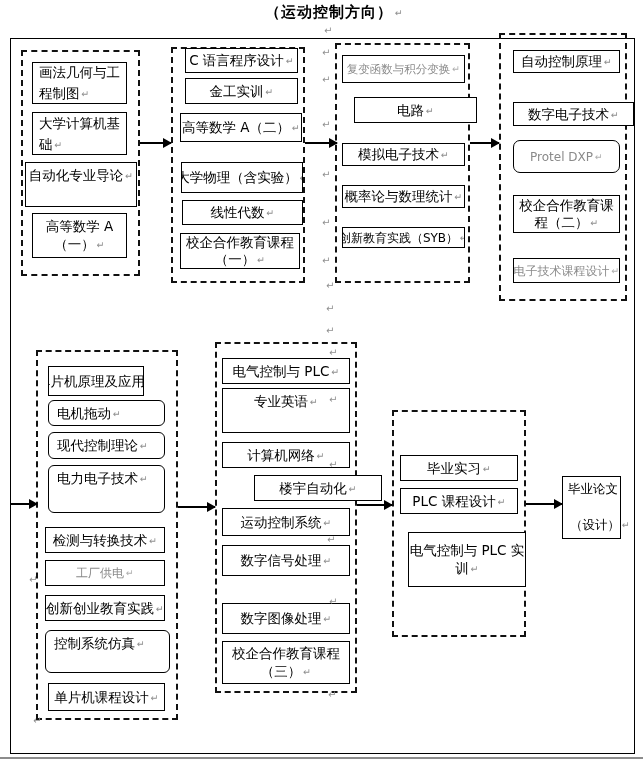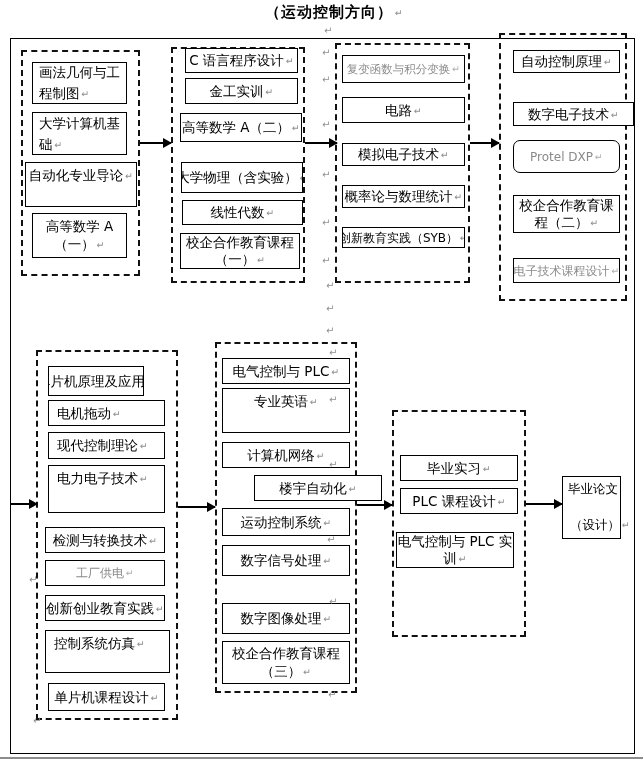--- a/index.html
+++ b/index.html
@@ -9,21 +9,21 @@
          font-size:15px;font-weight:bold;letter-spacing:1px;padding-left:26px;box-sizing:border-box;}
   .title .ret{font-weight:normal;}
   .outer{position:absolute;left:10px;top:38px;width:625px;height:716px;
          border:1.5px solid #000;box-sizing:border-box;}
   .grp{position:absolute;border:2px dashed #111;box-sizing:border-box;background:transparent;}
   .box{position:absolute;border:1px solid #000;background:#fff;box-sizing:border-box;
        display:flex;flex-direction:column;justify-content:center;align-items:center;
        font-size:13.5px;line-height:19px;text-align:center;overflow:hidden;}
   .box .ln{display:block;white-space:nowrap;}
   .box.wrap .ln{white-space:normal;text-align:left;}
-  .box.left{align-items:flex-start;padding-left:8px;text-align:left;}
+  .box.left{align-items:flex-start;padding-left:8px;text-align:left;border-radius:6px;}
   .box.top{justify-content:flex-start;padding-top:3px;}
   .box.wrap{align-items:flex-start;padding:1px 6px;text-align:left;line-height:21px;}
   .box.gray{color:#8a8a8a;}
   .box.sm{font-size:12px;}
   .box.xs{font-size:11.5px;}
   .box.two{line-height:17.5px;}
   i.t{font-style:normal;}
   .ret{font-style:normal;color:#909090;font-size:9.5px;margin-left:2px;vertical-align:1px;}
   .gray .ret{color:#b0b0b0;}
   .rmark{position:absolute;color:#909090;font-size:10px;line-height:10px;}
@@ -82,21 +82,21 @@
       <span class="ln"><i class="t">线性代数</i><i class="ret">↵</i></span>
     </div>
   <div class="box two" style="left:180px;top:233px;width:120px;height:36px;">
       <span class="ln"><i class="t">校企合作教育课程</i></span>
       <span class="ln"><i class="t">（一）</i><i class="ret">↵</i></span>
     </div>
 
   <div class="box gray xs" style="left:342px;top:55px;width:123px;height:28px;">
       <span class="ln"><i class="t">复变函数与积分变换</i><i class="ret">↵</i></span>
     </div>
-  <div class="box" style="left:342px;top:97px;width:123px;height:26px;">
+  <div class="box" style="left:354px;top:97px;width:123px;height:26px;">
       <span class="ln"><i class="t">电路</i><i class="ret">↵</i></span>
     </div>
   <div class="box" style="left:342px;top:143px;width:123px;height:23px;">
       <span class="ln"><i class="t">模拟电子技术</i><i class="ret">↵</i></span>
     </div>
   <div class="box" style="left:342px;top:185px;width:123px;height:23px;">
       <span class="ln"><i class="t">概率论与数理统计</i><i class="ret">↵</i></span>
     </div>
   <div class="box sm" style="left:342px;top:227px;width:123px;height:21px;">
       <span class="ln"><i class="t">创新教育实践（SYB）</i><i class="ret">↵</i></span>
@@ -176,21 +176,21 @@
       <span class="ln"><i class="t">校企合作教育课程</i></span>
       <span class="ln"><i class="t">（三）</i><i class="ret">↵</i></span>
     </div>
 
   <div class="box" style="left:400px;top:488px;width:118px;height:26px;">
       <span class="ln"><i class="t">PLC 课程设计</i><i class="ret">↵</i></span>
     </div>
   <div class="box" style="left:400px;top:455px;width:118px;height:26px;">
       <span class="ln"><i class="t">毕业实习</i><i class="ret">↵</i></span>
     </div>
-  <div class="box two" style="left:396px;top:532px;width:118px;height:36px;">
+  <div class="box two" style="left:408px;top:532px;width:118px;height:55px;">
       <span class="ln"><i class="t">电气控制与 PLC 实</i></span>
       <span class="ln"><i class="t">训</i><i class="ret">↵</i></span>
     </div>
 
   <div class="final" style="left:562px;top:476px;width:59px;height:63px;text-align:right;">
     <span class="ln">毕业论文</span>
     <span class="ln ln2"><i class="t">（设计）</i><i class="ret">↵</i></span>
   </div>
 
   <div class="arr" style="left:140px;top:142px;width:31px;"></div>

